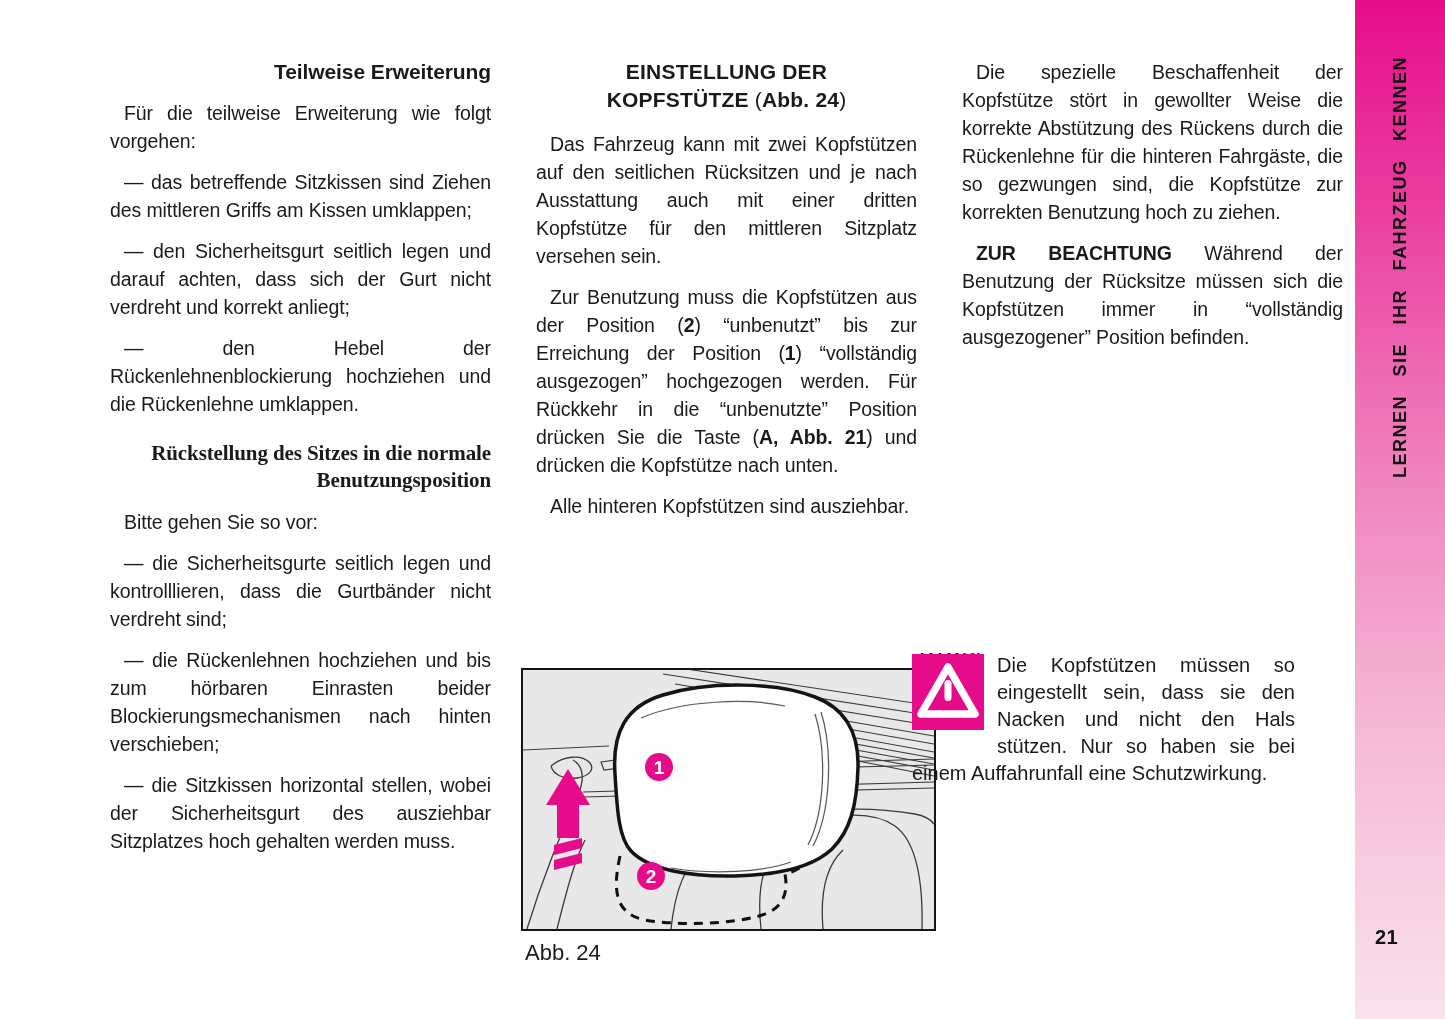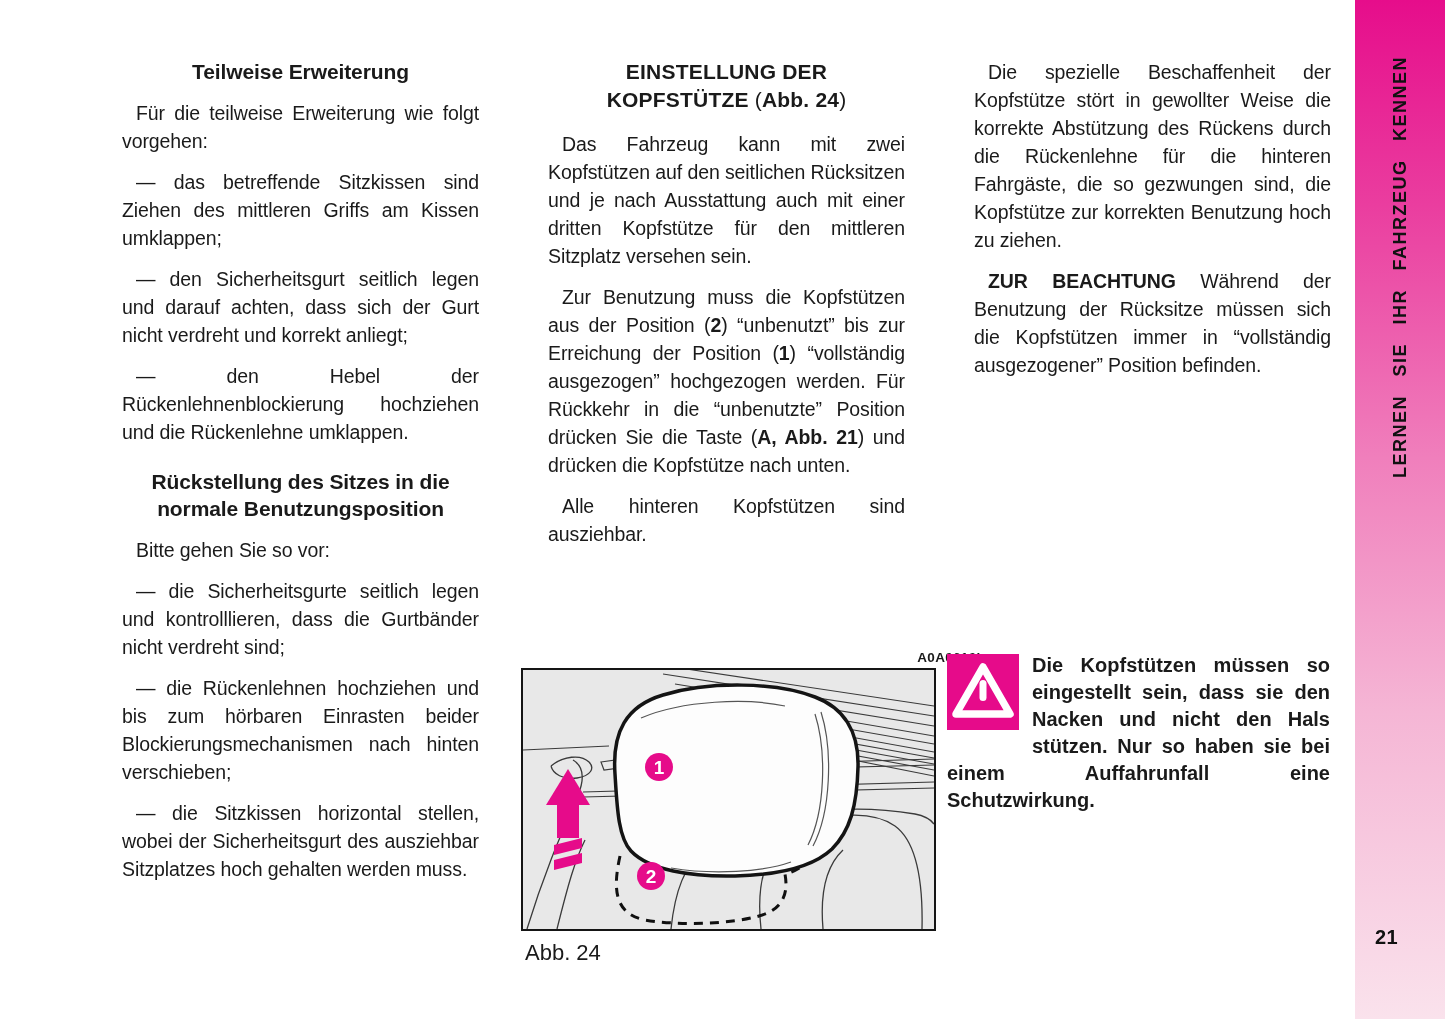--- a/index.html
+++ b/index.html
@@ -6,43 +6,43 @@
   body{
     width:1445px;height:1019px;position:relative;overflow:hidden;
     background:#ffffff;color:#1a1a1a;
     font-family:"Liberation Sans", sans-serif;
   }
   .col{
     position:absolute;width:381px;
     font-size:19.5px;line-height:28px;text-align:justify;
     letter-spacing:-0.1px;
   }
-  .col p{margin:0 12px 13px;text-indent:14px;}
+  .col p{margin:0 0 13px;text-indent:14px;}
   .h-bold{
     font-weight:bold;font-size:21px;line-height:27px;
-    margin:0 0 14px;text-align:center;
+    margin:0 0 14px;text-align:right;
   }
   .h-caps{
     font-size:21px;line-height:28px;margin:0 0 16px;text-align:center;
     letter-spacing:0.2px;
   }
   .h-caps b{font-weight:bold;}
-  .sub-h{margin-top:22px;}
+  .sub-h{margin-top:22px;font-family:Liberation Serif, serif;}
   
   .figure{position:absolute;left:521px;top:650px;width:466px;}
   .fig-code{
     font-size:13.5px;font-weight:bold;text-align:right;
     margin:0 2px 3px 0;letter-spacing:0.3px;
   }
   .fig-box{width:411px;height:259px;border:2px solid #151515;background:#e8e8e8;}
   .fig-caption{font-size:22px;margin:9px 0 0 4px;text-align:left;}
   
   .warning{
     position:absolute;left:912px;top:652px;width:383px;
-    font-size:20px;line-height:27px;font-weight:bold;text-align:justify;margin-left:35px;
+    font-size:20px;line-height:27px;font-weight:normal;text-align:justify;
   }
   .warn-icon{float:left;width:72px;height:76px;margin:2px 13px 4px 0;}
   
   .sidebar{
     position:absolute;left:1355px;top:0;width:90px;height:1019px;
     background:linear-gradient(180deg,#e60d8b 0%,#ea3d9f 20%,#f07fbc 45%,#f5b6d5 70%,#fae2ec 100%);
   }
   .sidebar-label{
     position:absolute;top:56px;left:50%;
     transform:translateX(-50%) rotate(180deg);

